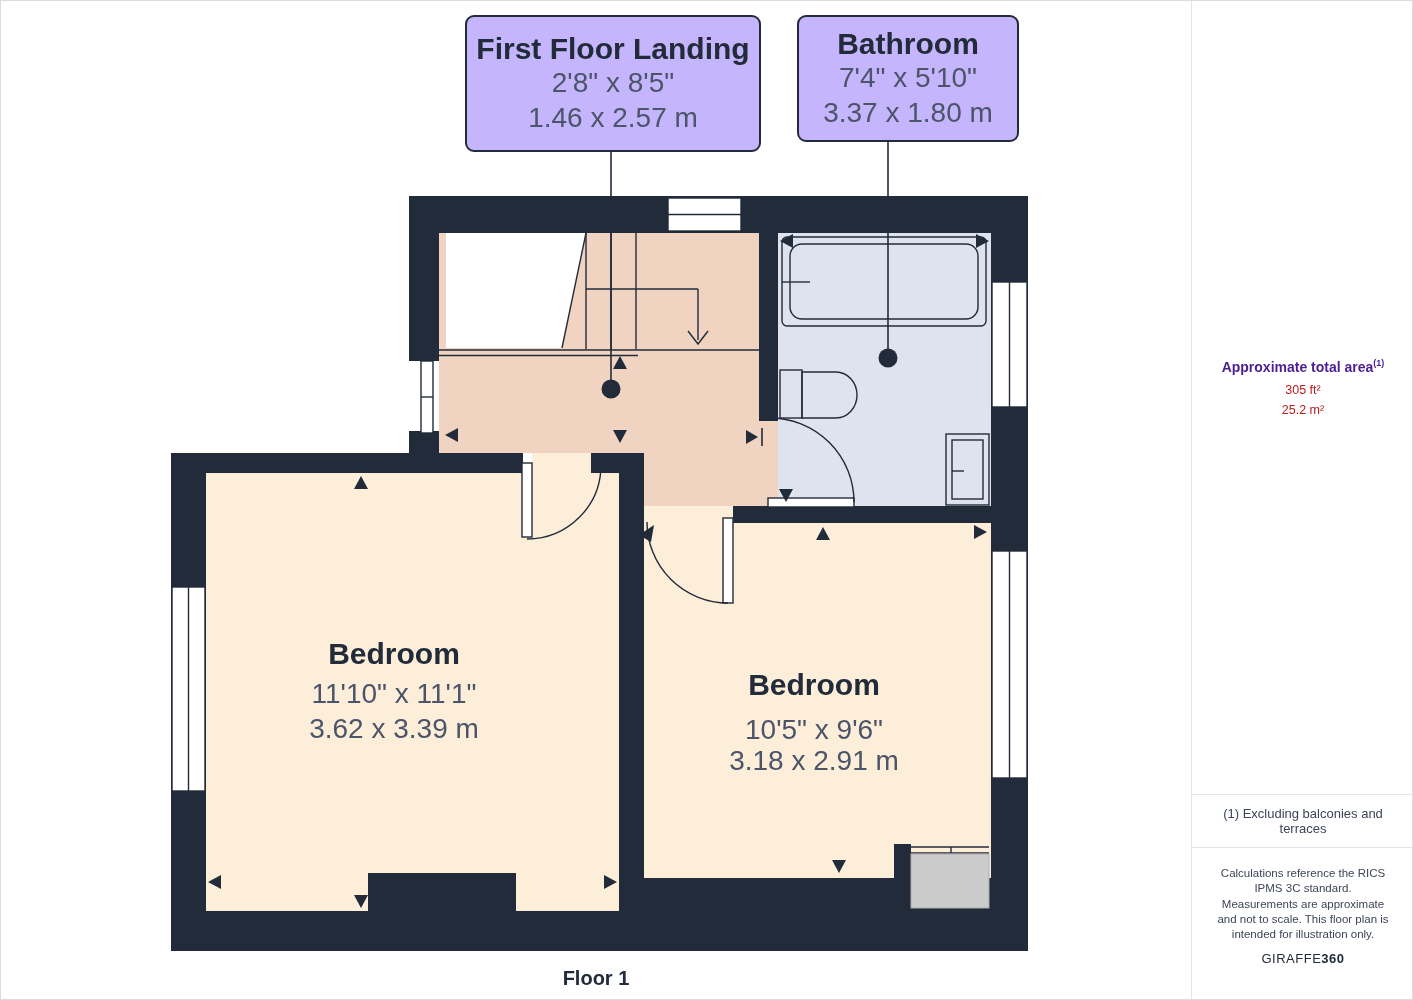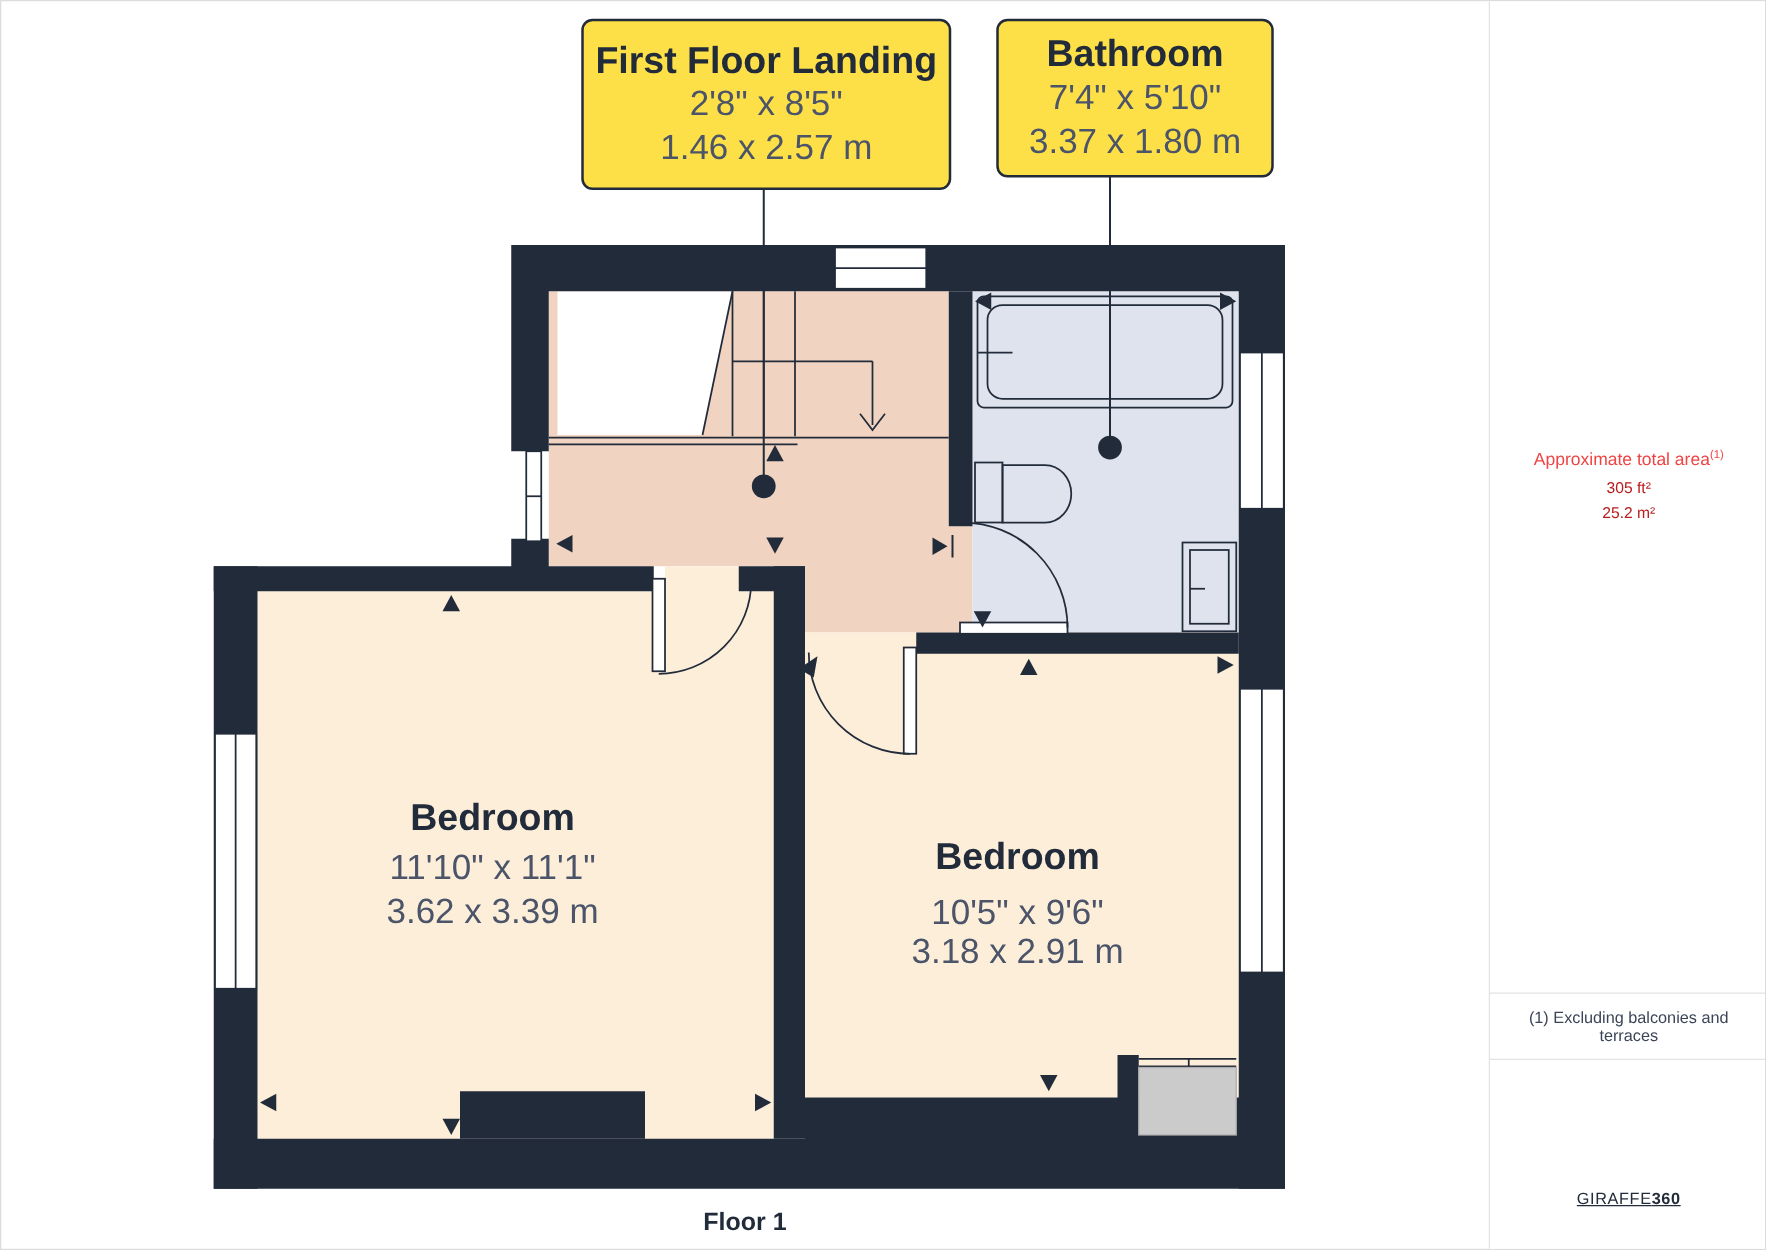--- a/index.html
+++ b/index.html
@@ -11,58 +11,58 @@
     background:#ffffff;
     font-family:"Liberation Sans",sans-serif;
     overflow:hidden;
   }
   .plan-area{position:absolute;left:0;top:0;width:1190px;height:1000px;}
   .plan-svg{position:absolute;left:0;top:0;}
   .room-title{font-family:"Liberation Sans",sans-serif;font-weight:700;font-size:30px;fill:#222b3a;}
   .room-dims{font-family:"Liberation Sans",sans-serif;font-weight:400;font-size:28px;fill:#4b5468;}
   .callout{
     position:absolute;
-    background:#fde047;
+    background:#c4b5fd;
     border:2px solid #222b3a;
     border-radius:9px;
     display:flex;flex-direction:column;align-items:center;justify-content:center;
     text-align:center;
     z-index:3;
   }
   .callout .co-title{font-size:30px;font-weight:700;color:#222b3a;line-height:1.15;}
   .callout .co-dim{font-size:28px;font-weight:400;color:#4b5468;line-height:1.23;}
   .callout-1{left:464px;top:14px;width:292px;height:133px;}
   .callout-2{left:796px;top:14px;width:218px;height:123px;}
   .floor-label{
     position:absolute;left:0;top:966px;width:1190px;
     text-align:center;font-size:20px;font-weight:700;color:#222b3a;
   }
   .sidebar{
     position:absolute;left:1190px;top:0;width:222px;height:1000px;
     border-left:1px solid #e4e4e4;background:#ffffff;
   }
   .area-block{position:absolute;top:357px;left:0;width:100%;text-align:center;}
-  .area-title{font-size:14px;font-weight:400;color:#ef4444;margin-bottom:8px;}
+  .area-title{font-size:14px;font-weight:700;color:#4c1d95;margin-bottom:8px;}
   .area-title sup{font-size:9px;}
   .area-val{font-size:12.5px;color:#b91c1c;margin-bottom:6px;}
   .footnote-box{
     position:absolute;top:793px;left:0;width:100%;height:54px;
     box-sizing:border-box;
     border-top:1px solid #e4e4e4;border-bottom:1px solid #e4e4e4;
     display:flex;align-items:center;justify-content:center;
     font-size:13px;color:#3c4557;text-align:center;padding:0 12px;
   }
   .disclaimer{
     position:absolute;top:865px;left:0;width:100%;
     box-sizing:border-box;padding:0 24px;
     font-size:11.5px;line-height:1.33;color:#3c4557;text-align:center;
   }
   .brand{
     position:absolute;top:950px;left:0;width:100%;
-    text-align:center;font-size:13px;letter-spacing:0.5px;color:#222b3a;text-decoration:underline;
+    text-align:center;font-size:13px;letter-spacing:0.5px;color:#222b3a;
   }
   .brand .b1{font-weight:400;}
   .brand .b2{font-weight:700;}
 </style>
 </head>
 <body>
 
 <div class="page">
 
   <div class="plan-area">
@@ -223,18 +223,19 @@
 
   <aside class="sidebar">
     <div class="area-block">
       <div class="area-title">
         <span>Approximate total area</span><sup>(1)</sup>
       </div>
       <div class="area-val">305 ft²</div>
       <div class="area-val">25.2 m²</div>
     </div>
     <div class="footnote-box">(1) Excluding balconies and terraces</div>
+    <div class="disclaimer">Calculations reference the RICS IPMS 3C standard. Measurements are approximate and not to scale. This floor plan is intended for illustration only.</div>
     <div class="brand">
       <span class="b1">GIRAFFE</span><span class="b2">360</span>
     </div>
   </aside>
 
 </div>
 
 </body></html>

